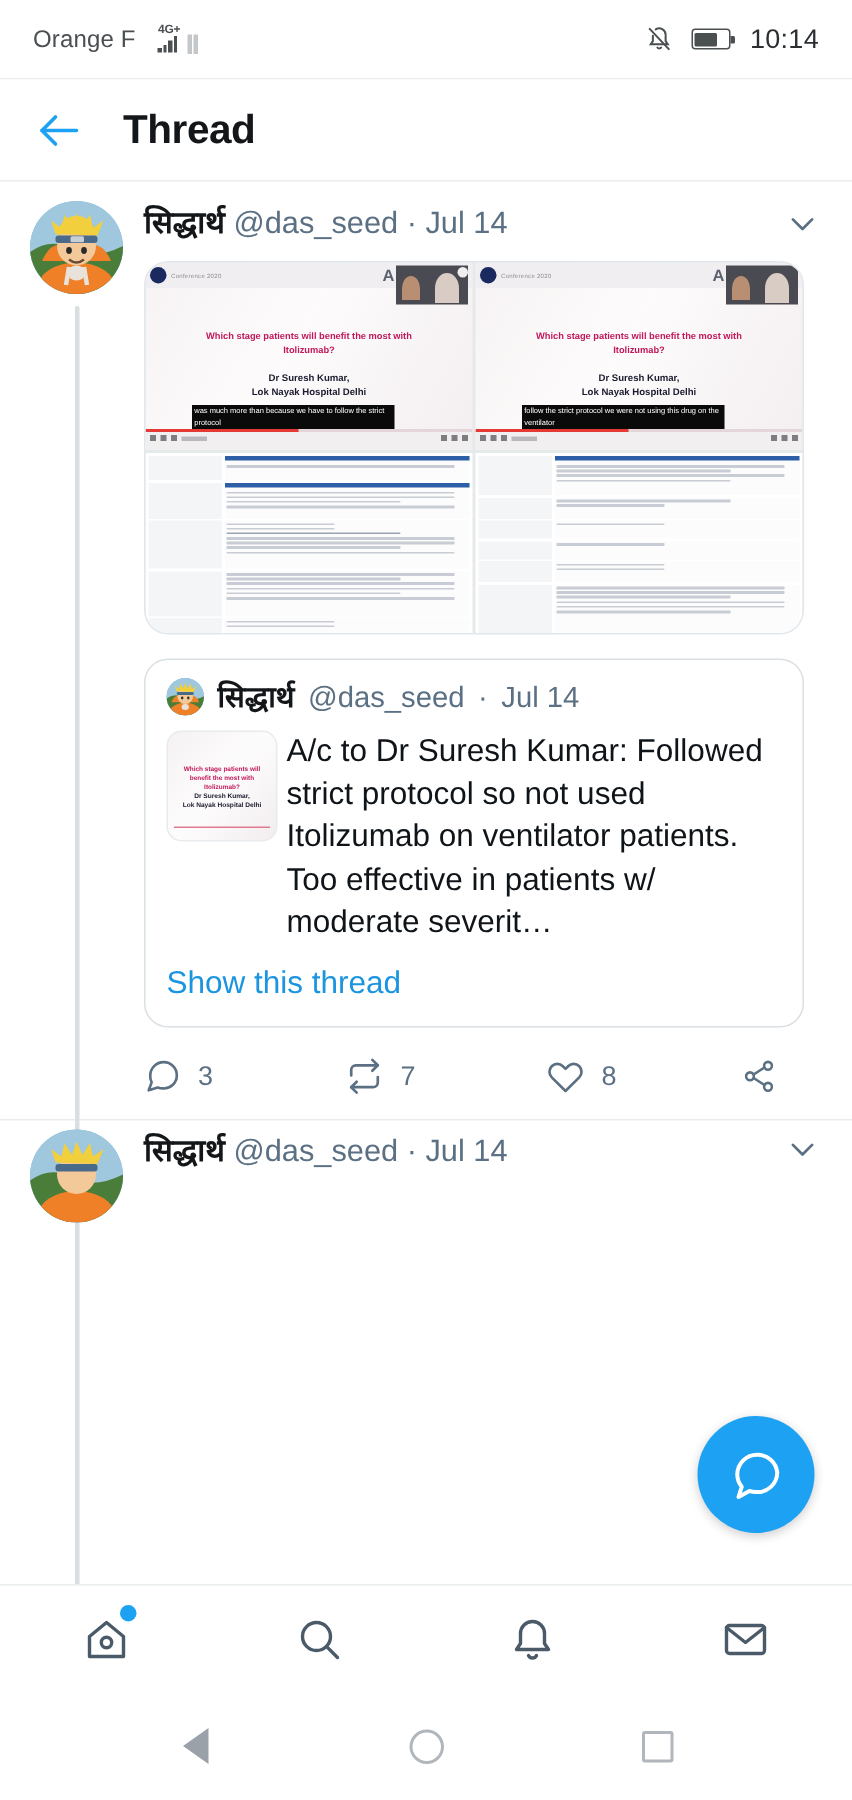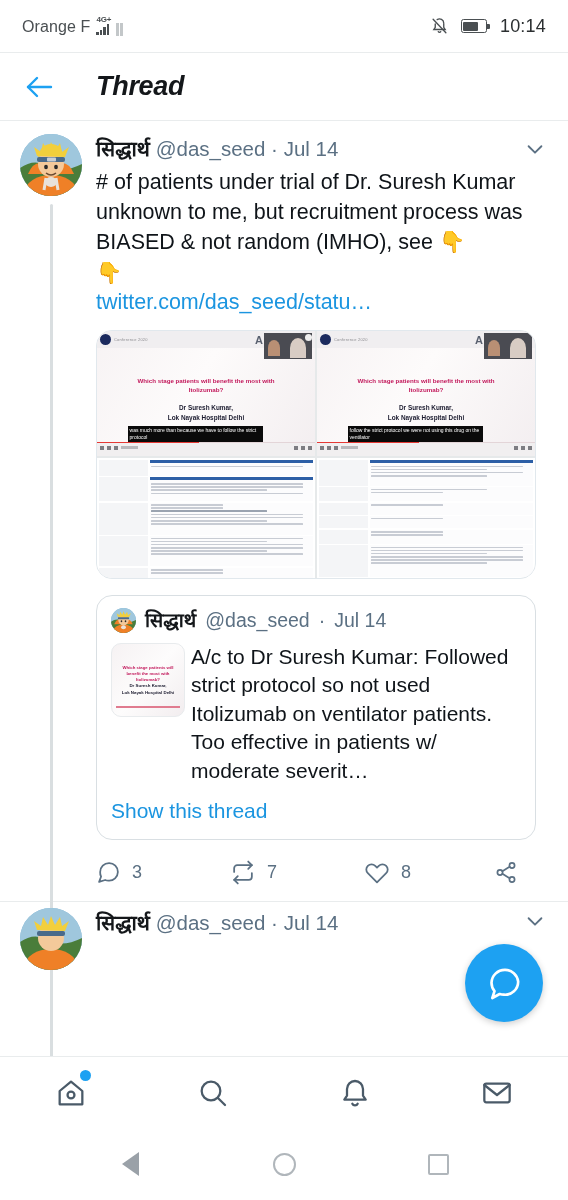--- a/index.html
+++ b/index.html
@@ -12,39 +12,39 @@
   .screen { position: relative; width: 568px; height: 1200px; background:#fff; }
 
   
   .statusbar {
     height: 53px; display: flex; align-items: center;
     padding: 0 22px; background: #fff;
     border-bottom: 1px solid #e9eced;
   }
   .sb-left { display:flex; align-items:flex-end; gap:3px; flex:1; }
   .sb-carrier { font-size: 16px; color:#4a4f52; letter-spacing:.1px; }
-  .net-wrap { display:flex; flex-direction:column; align-items:flex-start; margin-left:3px; position:relative; top:-1px;}
+  .net-wrap { display:flex; flex-direction:column; align-items:flex-start; margin-left:12px; position:relative; top:-1px;}
   .net-label { font-size:8px; color:#4a4f52; font-weight:700; line-height:8px; letter-spacing:-0.2px;}
   .bars { display:flex; align-items:flex-end; gap:1px; height:11px; }
   .bars i { display:block; width:2.5px; background:#4a4f52; }
   .bars i:nth-child(1){height:3px;} .bars i:nth-child(2){height:5px;}
   .bars i:nth-child(3){height:8px;} .bars i:nth-child(4){height:11px;}
   .bars2 { display:flex; align-items:flex-end; gap:1.5px; height:13px; margin-left:2px;}
   .bars2 i { display:block; width:2.5px; background:#c3c7c9; height:13px; }
   .sb-right { display:flex; align-items:center; gap:13px; }
   .bell-mute { width:17px; height:18px; position:relative; }
   .battery { width:26px; height:14px; border:1.8px solid #4a4f52; border-radius:2.5px; position:relative; }
   .battery::after{content:"";position:absolute;right:-4px;top:3.5px;width:2.5px;height:5px;background:#4a4f52;border-radius:0 1px 1px 0;}
   .battery .lvl{position:absolute;left:1.5px;top:1.5px;bottom:1.5px;width:60%;background:#4a4f52;border-radius:1px;}
   .sb-time { font-size:18px; color:#2b2f31; letter-spacing:.2px; }
 
   
   .appbar {
-    height: 68px; display:flex; align-items:center; gap:40px;
-    padding: 0 22px; border-bottom: 1px solid #e9eced; background:#fff;font-style:italic;
+    height: 68px; display:flex; align-items:center; gap:26px;
+    padding: 0 22px; border-bottom: 1px solid #e9eced; background:#fff;
   }
   .back-arrow { width:34px; height:34px; display:flex; align-items:center; justify-content:center; cursor:pointer;}
   .appbar-title { font-size:27px; font-weight:700; color:#14171a; letter-spacing:-0.3px; }
 
   
   .tweet { position:relative; padding: 18px 20px 0 20px; display:flex; gap:14px; }
   .avatar-col { width:62px; flex:0 0 62px; position:relative; }
   .avatar {
     width:62px; height:62px; border-radius:50%; overflow:hidden; position:relative;
     background:#7fb5d8;
@@ -259,21 +259,20 @@
             <span class="t-date">Jul 14</span>
           </div>
           <div class="caret">
             <svg width="22" height="22" viewBox="0 0 24 24" fill="none" stroke="#5b7083" stroke-width="2" stroke-linecap="round" stroke-linejoin="round">
               <polyline points="5,9 12,16 19,9"></polyline>
             </svg>
           </div>
         </div>
 
         <div class="t-text">
-          <p><span># of patients under trial of Dr. Suresh Kumar unknown to me, but recruitment process was BIASED &amp; not random (IMHO), see </span><span class="emoji">👇</span><br><span class="emoji">👇</span><br><span class="link">twitter.com/das_seed/statu…</span></p>
         </div>
 
         <div class="media">
 
           <div class="slide vid">
             <div class="vid-topbar">
               <span class="vid-logo"></span>
               <span class="vid-logo-txt">Conference 2020</span>
             </div>
             <span class="vid-a">A</span>

